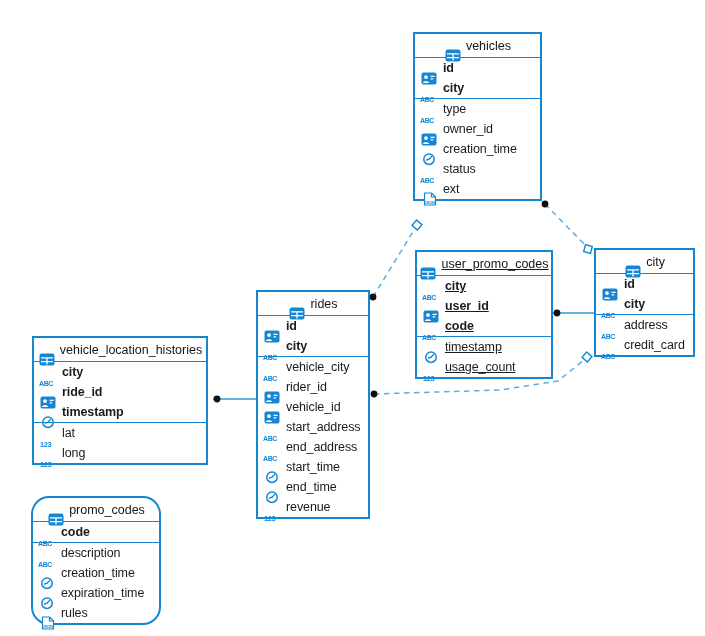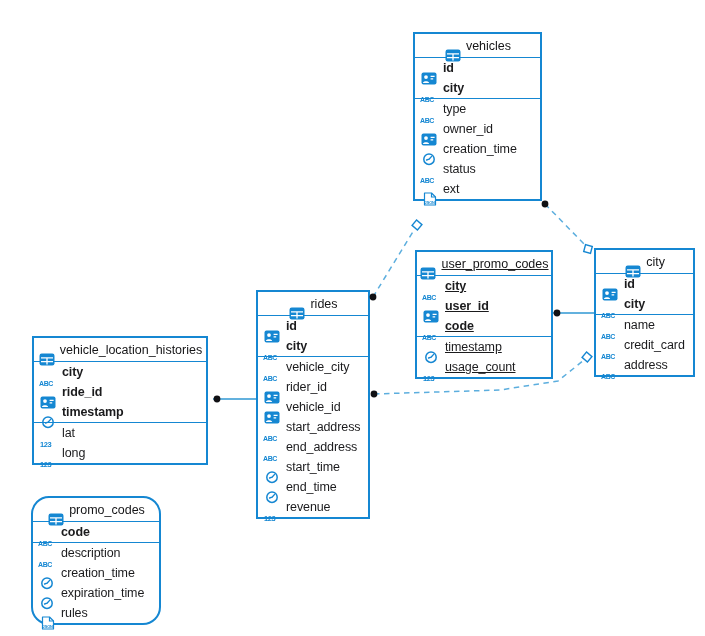--- a/index.html
+++ b/index.html
@@ -205,37 +205,29 @@
             <span class="fname">city</span>
           </div>
         </div>
         <div class="section cols">
           <div class="frow">
             <span class="ficon">
               <svg width="18" height="14" viewBox="0 0 18 14">
                 <text x="0" y="10.5" font-family="Liberation Sans,sans-serif" font-size="7" font-weight="bold" letter-spacing="-0.4" fill="currentColor">ABC</text>
               </svg>
             </span>
-            <span class="fname">name</span>
+            <span class="fname">address</span>
           </div>
           <div class="frow">
             <span class="ficon">
               <svg width="18" height="14" viewBox="0 0 18 14">
                 <text x="0" y="10.5" font-family="Liberation Sans,sans-serif" font-size="7" font-weight="bold" letter-spacing="-0.4" fill="currentColor">ABC</text>
               </svg>
             </span>
             <span class="fname">credit_card</span>
-          </div>
-          <div class="frow">
-            <span class="ficon">
-              <svg width="18" height="14" viewBox="0 0 18 14">
-                <text x="0" y="10.5" font-family="Liberation Sans,sans-serif" font-size="7" font-weight="bold" letter-spacing="-0.4" fill="currentColor">ABC</text>
-              </svg>
-            </span>
-            <span class="fname">address</span>
           </div>
         </div>
       </div>
       <div class="table" style="left: 256px; top: 290px; width: 114px;">
         <div class="thead">
           <span class="hicon">
             <svg width="16" height="13" viewBox="0 0 16 13">
               <rect x="0.5" y="0.5" width="15" height="12" rx="2.2" fill="currentColor"></rect>
               <path d="M2 4.9h12M2 8.6h12M8 4.9v6.6" stroke="#fff" stroke-width="1.3" fill="none"></path>
             </svg>

